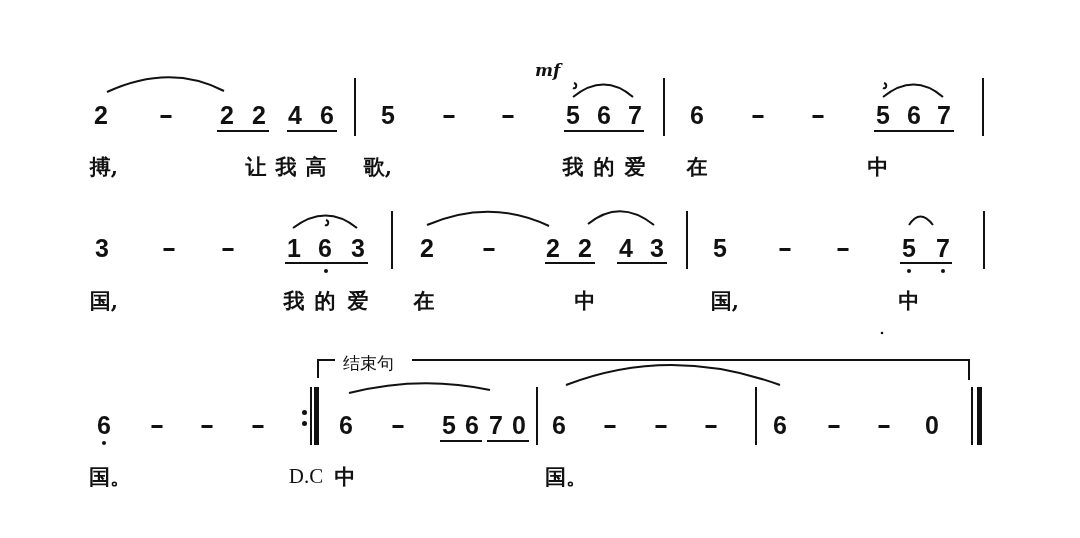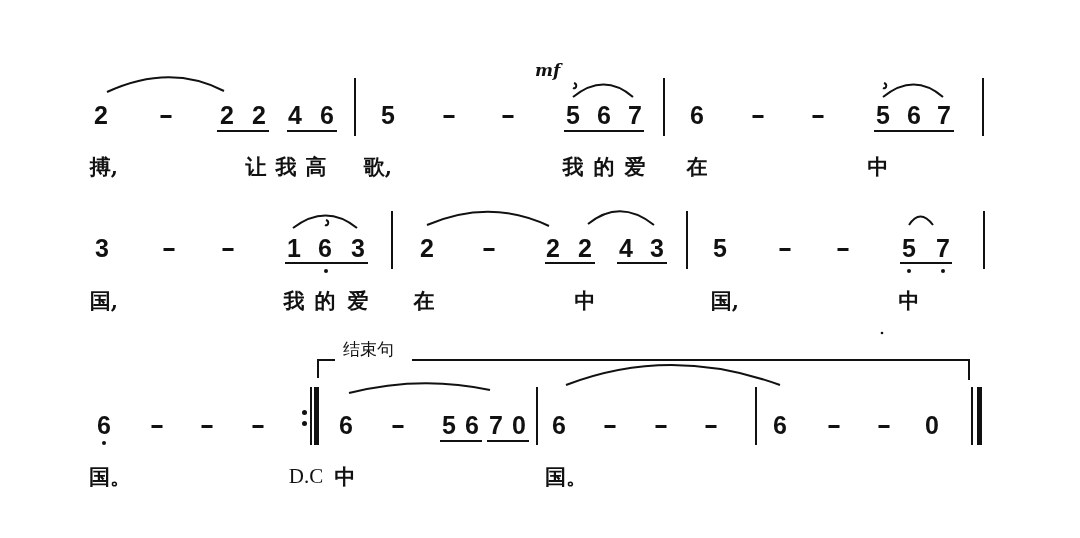--- a/index.html
+++ b/index.html
@@ -111,21 +111,21 @@
   <div class="dot" style="left:104px;top:441px"></div>
   <span class="dash" style="left:157px;top:425px"></span>
   <span class="dash" style="left:207px;top:425px"></span>
   <span class="dash" style="left:258px;top:425px"></span>
 
   <div class="repeat-dot" style="left:302px;top:410px"></div>
   <div class="repeat-dot" style="left:302px;top:421px"></div>
   <div class="bar" style="left:310px;top:387px;height:58px"></div>
   <div class="bar-thick" style="left:314px;top:387px;height:58px"></div>
 
-  <span class="bracket-label" style="left:341px;top:338px">结束句</span>
+  <span class="bracket-label" style="left:341px;top:352px">结束句</span>
 
   <span class="note" style="left:346px;top:413px">6</span>
   <span class="dash" style="left:398px;top:425px"></span>
   <span class="note" style="left:449px;top:413px">5</span>
   <span class="note" style="left:472px;top:413px">6</span>
   <span class="note" style="left:496px;top:413px">7</span>
   <span class="note" style="left:519px;top:413px">0</span>
   <div class="uline" style="left:440px;top:440px;width:42px"></div>
   <div class="uline" style="left:487px;top:440px;width:42px"></div>
   <div class="bar" style="left:536px;top:387px;height:58px"></div>

